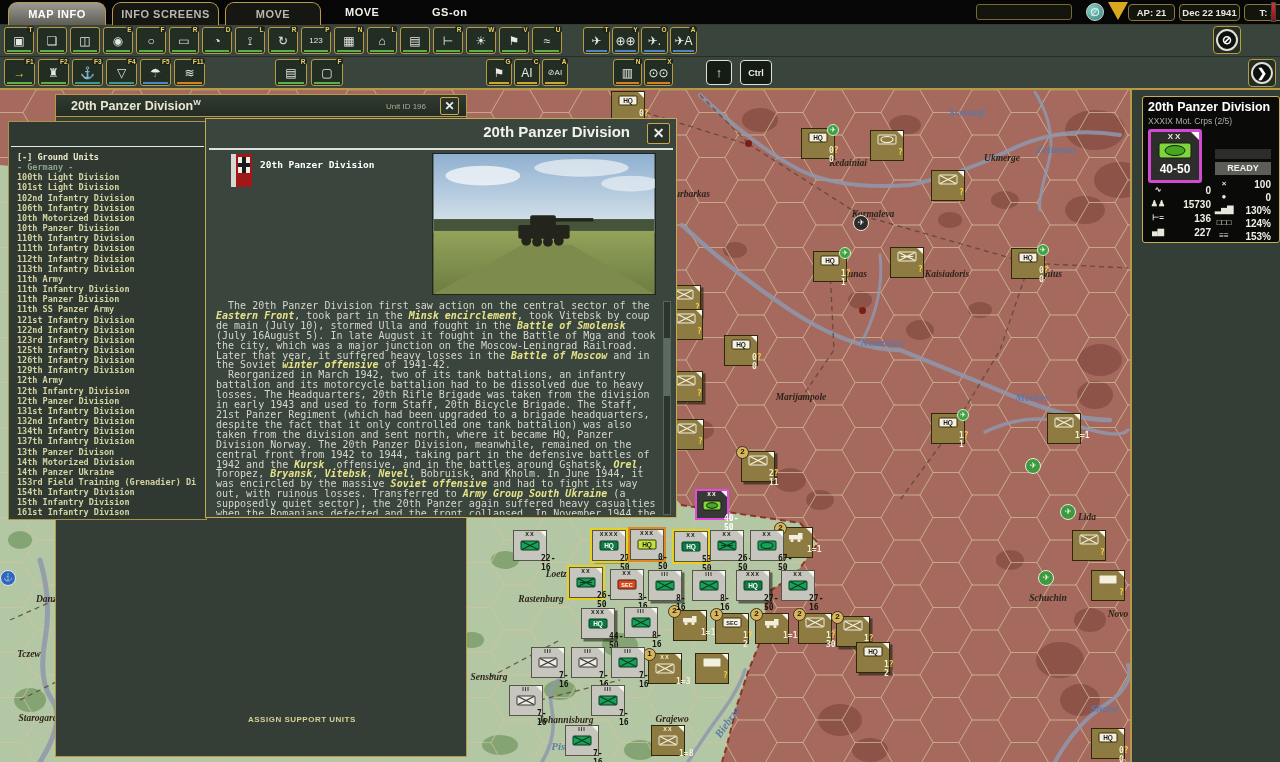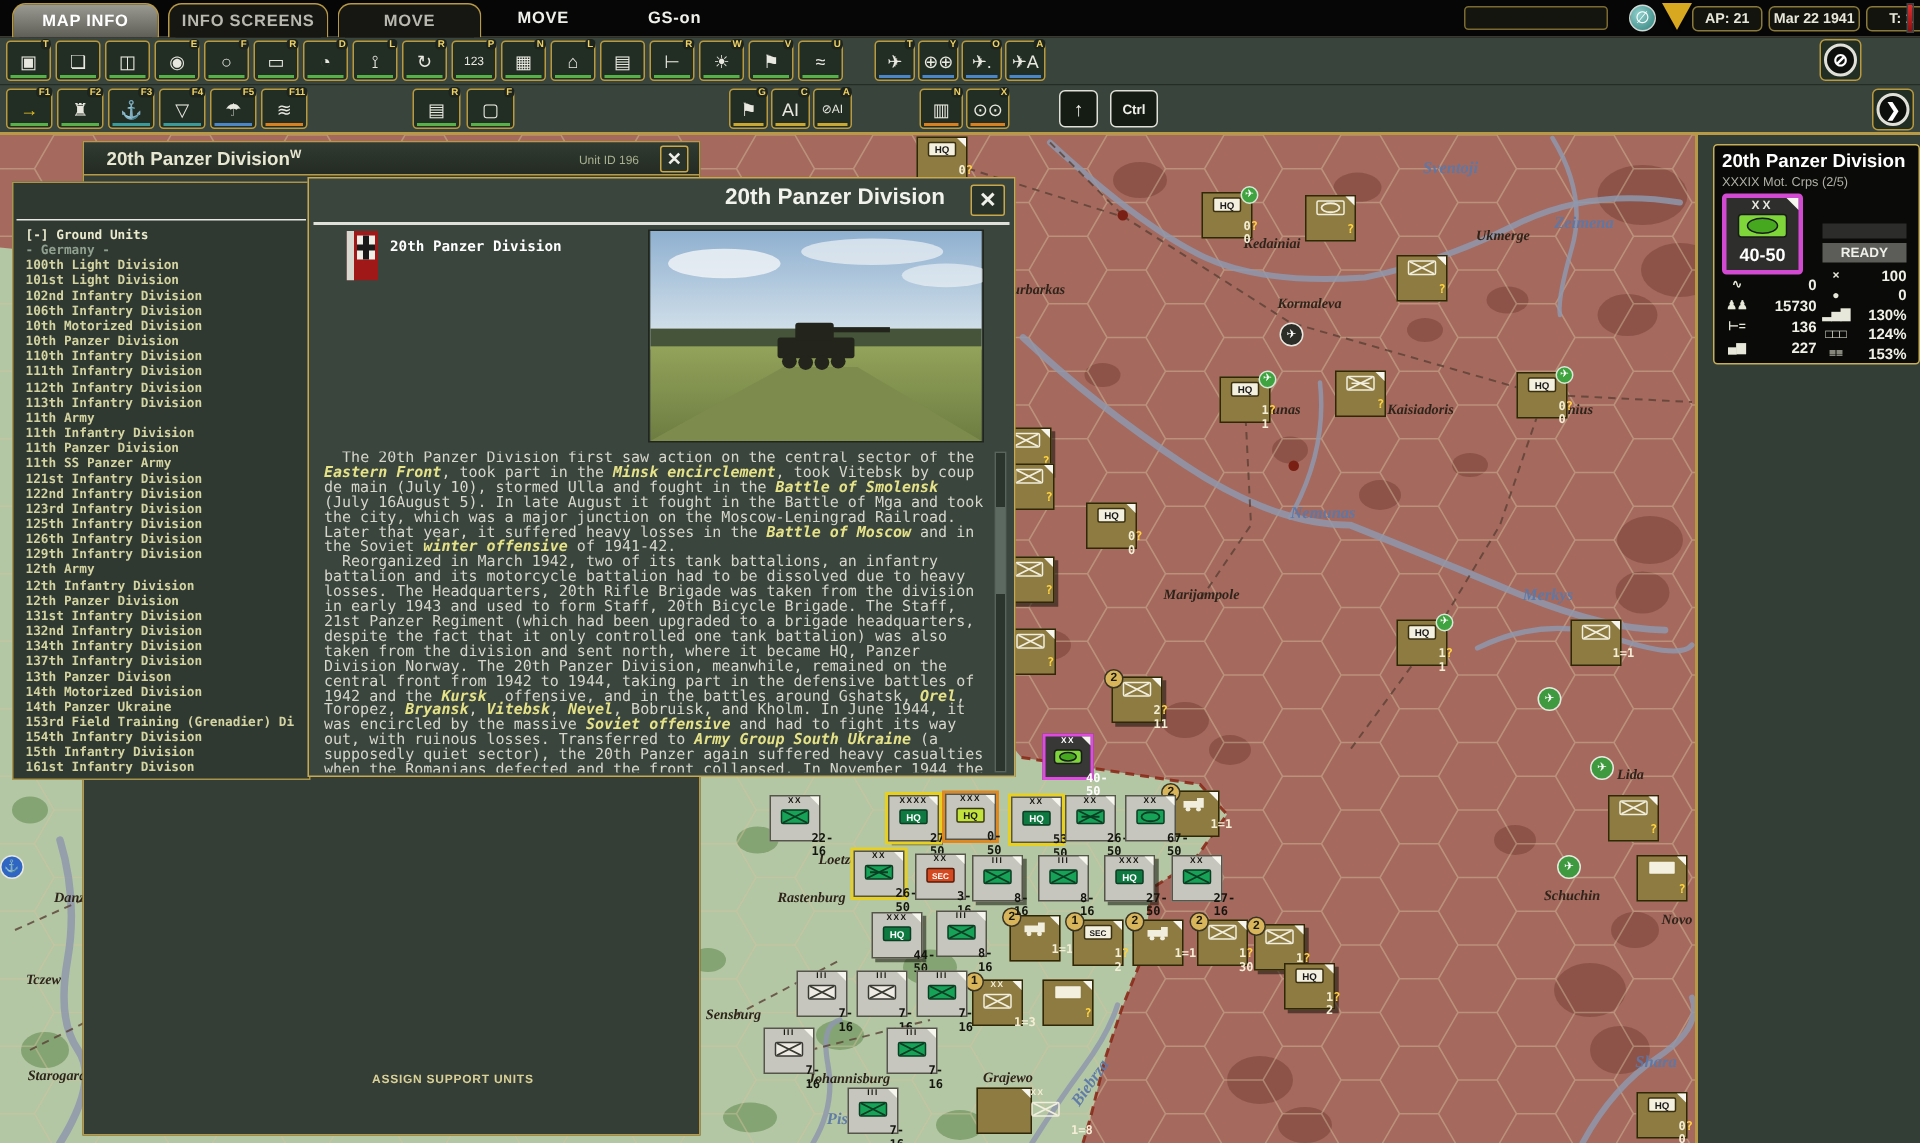--- a/index.html
+++ b/index.html
@@ -118,21 +118,21 @@
         <div class="tab active" style="left: 8px; width: 98px;">MAP INFO</div>
         <div class="tab" style="left: 112px; width: 107px;">INFO SCREENS</div>
         <div class="tab" style="left: 225px; width: 96px;">MOVE</div>
       </div>
     <span class="modelbl" style="left:345px">MOVE</span>
     <span class="modelbl" style="left:432px">GS-on</span>
     <input id="gsearch" value="" style="">
     <div id="ticon1">∅</div>
     <div id="ticon2"></div>
     <div class="statbox" style="left:1128px;width:47px">AP: 21</div>
-    <div class="statbox" style="left:1179px;width:61px">Mar 22 1941</div>
+    <div class="statbox" style="left:1179px;width:61px">Dec 22 1941</div>
     <div class="statbox" style="left:1244px;width:47px">T: 1</div>
     <div id="therm"></div>
   </div>
 
   <div id="tbar1">
       <div class="tbtn" style="left: 4px; width: 30px;">
         <span>▣</span>
         <span class="bd">T</span>
         <span class="ul" style="background: rgb(88, 176, 74);"></span>
       </div>
@@ -357,21 +357,21 @@
         <path d="M1028,268 L1000,350 L955,425 L900,500" fill="none" stroke="#5a4034" stroke-width="1.3" stroke-dasharray="5,4" opacity=".8"></path>
         <path d="M748,143 L700,95" fill="none" stroke="#5a4034" stroke-width="1.3" stroke-dasharray="5,4" opacity=".8"></path>
         <path d="M830,270 L834,350 L800,400" fill="none" stroke="#5a4034" stroke-width="1.3" stroke-dasharray="5,4" opacity=".8"></path>
         <path d="M490,677 L560,640 M540,700 L620,680 M10,620 L55,600 M20,700 L60,680" fill="none" stroke="#5a4034" stroke-width="1.3" stroke-dasharray="5,4" opacity=".8"></path>
         <path d="M681,505 L800,523 L818,543 L795,575 L768,592 L762,637 L748,672 L737,705 L727,745 L722,762" fill="none" stroke="#8a2a1a" stroke-width="2" stroke-dasharray="6,4" opacity=".9"></path>
       </svg>
     <div id="mapover">
         <div class="mlbl town" style="left: 1002px; top: 68px;">Ukmerge</div>
         <div class="mlbl town" style="left: 848px; top: 73px;">Kedainiai</div>
         <div class="mlbl town" style="left: 690px; top: 104px;">Jurbarkas</div>
-        <div class="mlbl town" style="left: 873px; top: 113px;">Kormaleva</div>
+        <div class="mlbl town" style="left: 873px; top: 124px;">Kormaleva</div>
         <div class="mlbl town" style="left: 852px; top: 184px;">Kaunas</div>
         <div class="mlbl town" style="left: 947px; top: 184px;">Kaisiadoris</div>
         <div class="mlbl town" style="left: 1048px; top: 184px;">Vilnius</div>
         <div class="mlbl town" style="left: 801px; top: 307px;">Marijampole</div>
         <div class="mlbl town" style="left: 561px; top: 484px;">Loetzen</div>
         <div class="mlbl town" style="left: 541px; top: 509px;">Rastenburg</div>
         <div class="mlbl town" style="left: 489px; top: 587px;">Sensburg</div>
         <div class="mlbl town" style="left: 566px; top: 630px;">Johannisburg</div>
         <div class="mlbl town" style="left: 672px; top: 629px;">Grajewo</div>
         <div class="mlbl town" style="left: 50px; top: 509px;">Danzig</div>
@@ -483,21 +483,21 @@
             <rect x="1" y="1" width="18" height="9" rx="1" fill="none" stroke="#f2eedd" stroke-width="1"></rect>
             <path d="M2,1.5 L18,9.5 M18,1.5 L2,9.5" stroke="#f2eedd" stroke-width="1.3" fill="none"></path>
           </svg><div class="clbl">1=3</div><div class="cbadge">1</div></div>
         <div class="cnt" style="left: 695px; top: 563px; background: rgb(141, 123, 65); border: 1px solid rgb(46, 39, 8); color: rgb(244, 238, 214);"><div class="curl"></div><div class="csz"></div><svg width="20" height="11" viewBox="0 0 20 11">
             <rect x="1" y="1" width="18" height="9" rx="1" fill="#f4f0e0" stroke="#8a7a40"></rect>
           </svg><div class="clbl"><span class="qy">?</span></div></div>
         <div class="cnt" style="left: 856px; top: 552px; background: rgb(141, 123, 65); border: 1px solid rgb(46, 39, 8); color: rgb(244, 238, 214); box-shadow: rgba(20, 20, 10, 0.55) 2.5px 2.5px 0px;"><div class="curl"></div><div class="csz"></div><svg width="20" height="11" viewBox="0 0 20 11">
             <rect x="1" y="1" width="18" height="9" rx="1" fill="#f4f0e0" stroke="#3a3010" stroke-width="1"></rect>
             <text x="10" y="8.3" font-size="6.5" font-weight="bold" fill="#1a1a1a" text-anchor="middle" font-family="sans-serif">HQ</text>
           </svg><div class="clbl">1<span class="qy">?</span>2</div></div>
-        <div class="cnt" style="left: 651px; top: 635px; background: rgb(141, 123, 65); border: 1px solid rgb(46, 39, 8); color: rgb(244, 238, 214); padding-left: 35px;"><div class="curl"></div><div class="csz">XX</div><svg width="20" height="11" viewBox="0 0 20 11">
+        <div class="cnt" style="left: 651px; top: 635px; background: rgb(141, 123, 65); border: 1px solid rgb(46, 39, 8); color: rgb(244, 238, 214);"><div class="curl"></div><div class="csz">XX</div><svg width="20" height="11" viewBox="0 0 20 11">
             <rect x="1" y="1" width="18" height="9" rx="1" fill="none" stroke="#f2eedd" stroke-width="1"></rect>
             <path d="M2,1.5 L18,9.5 M18,1.5 L2,9.5" stroke="#f2eedd" stroke-width="1.3" fill="none"></path>
           </svg><div class="clbl">1=8</div></div>
         <div class="cnt" style="left: 1072px; top: 440px; background: rgb(141, 123, 65); border: 1px solid rgb(46, 39, 8); color: rgb(244, 238, 214);"><div class="curl"></div><div class="csz"></div><svg width="20" height="11" viewBox="0 0 20 11">
             <rect x="1" y="1" width="18" height="9" rx="1" fill="none" stroke="#f2eedd" stroke-width="1"></rect>
             <path d="M2,1.5 L18,9.5 M18,1.5 L2,9.5" stroke="#f2eedd" stroke-width="1.3" fill="none"></path>
           </svg><div class="clbl"><span class="qy">?</span></div></div>
         <div class="cnt" style="left: 1091px; top: 480px; background: rgb(141, 123, 65); border: 1px solid rgb(46, 39, 8); color: rgb(244, 238, 214);"><div class="curl"></div><div class="csz"></div><svg width="20" height="11" viewBox="0 0 20 11">
             <rect x="1" y="1" width="18" height="9" rx="1" fill="#f4f0e0" stroke="#8a7a40"></rect>
           </svg><div class="clbl"><span class="qy">?</span></div></div>

